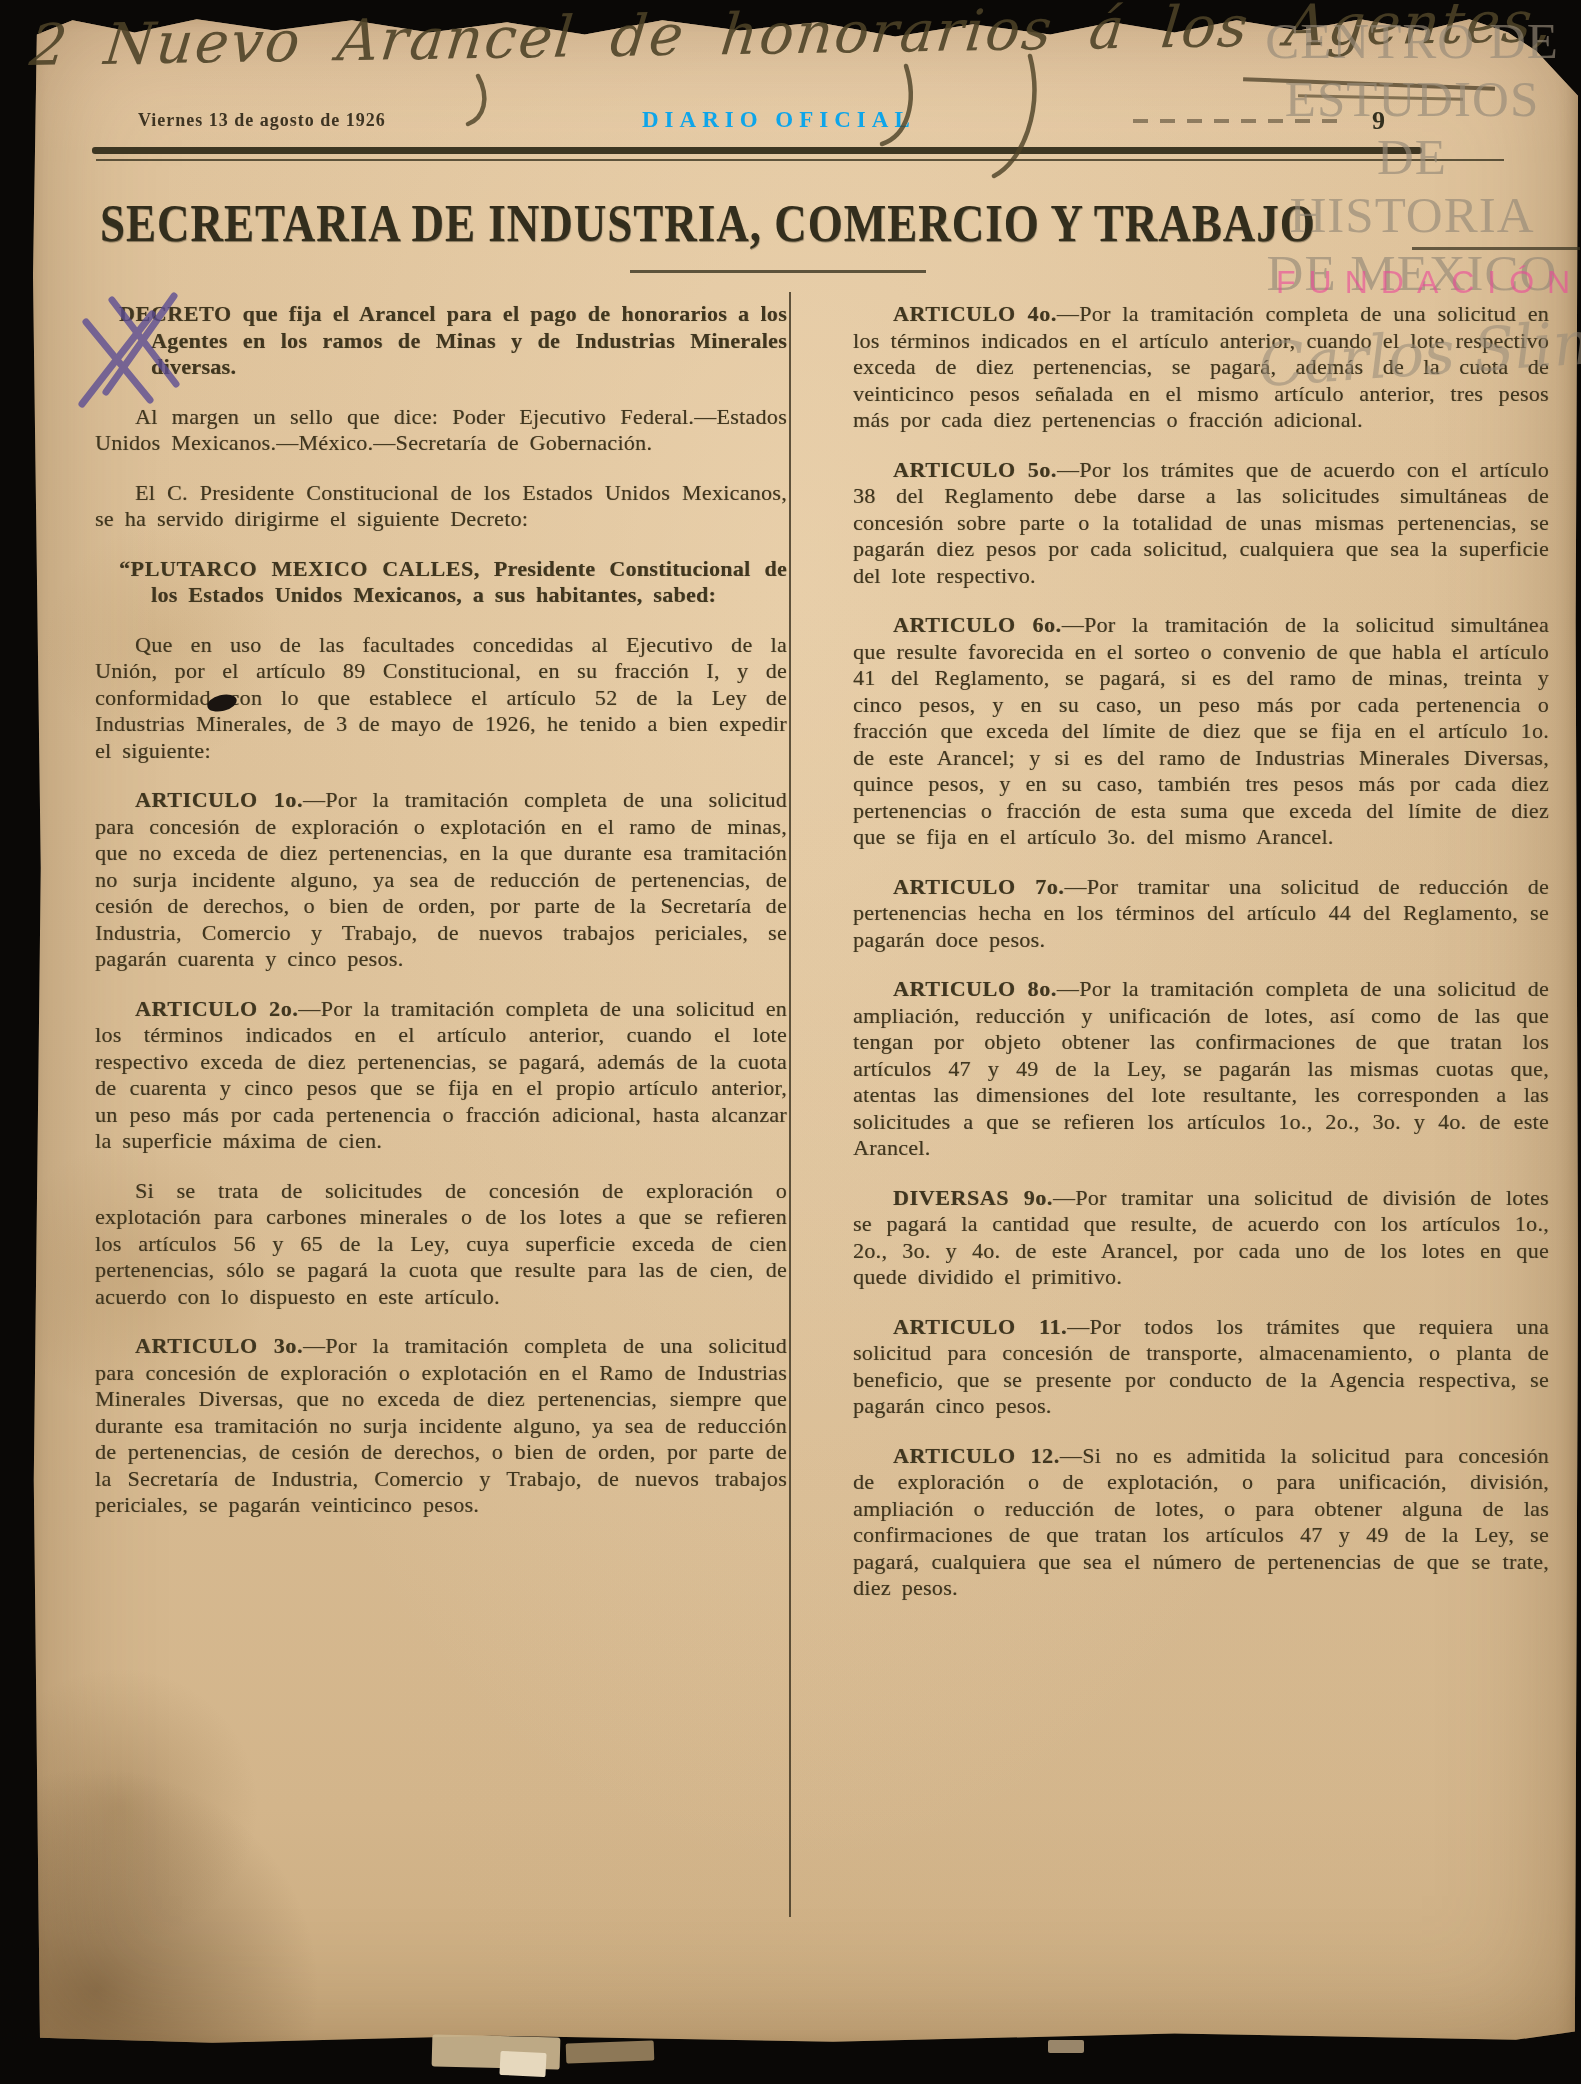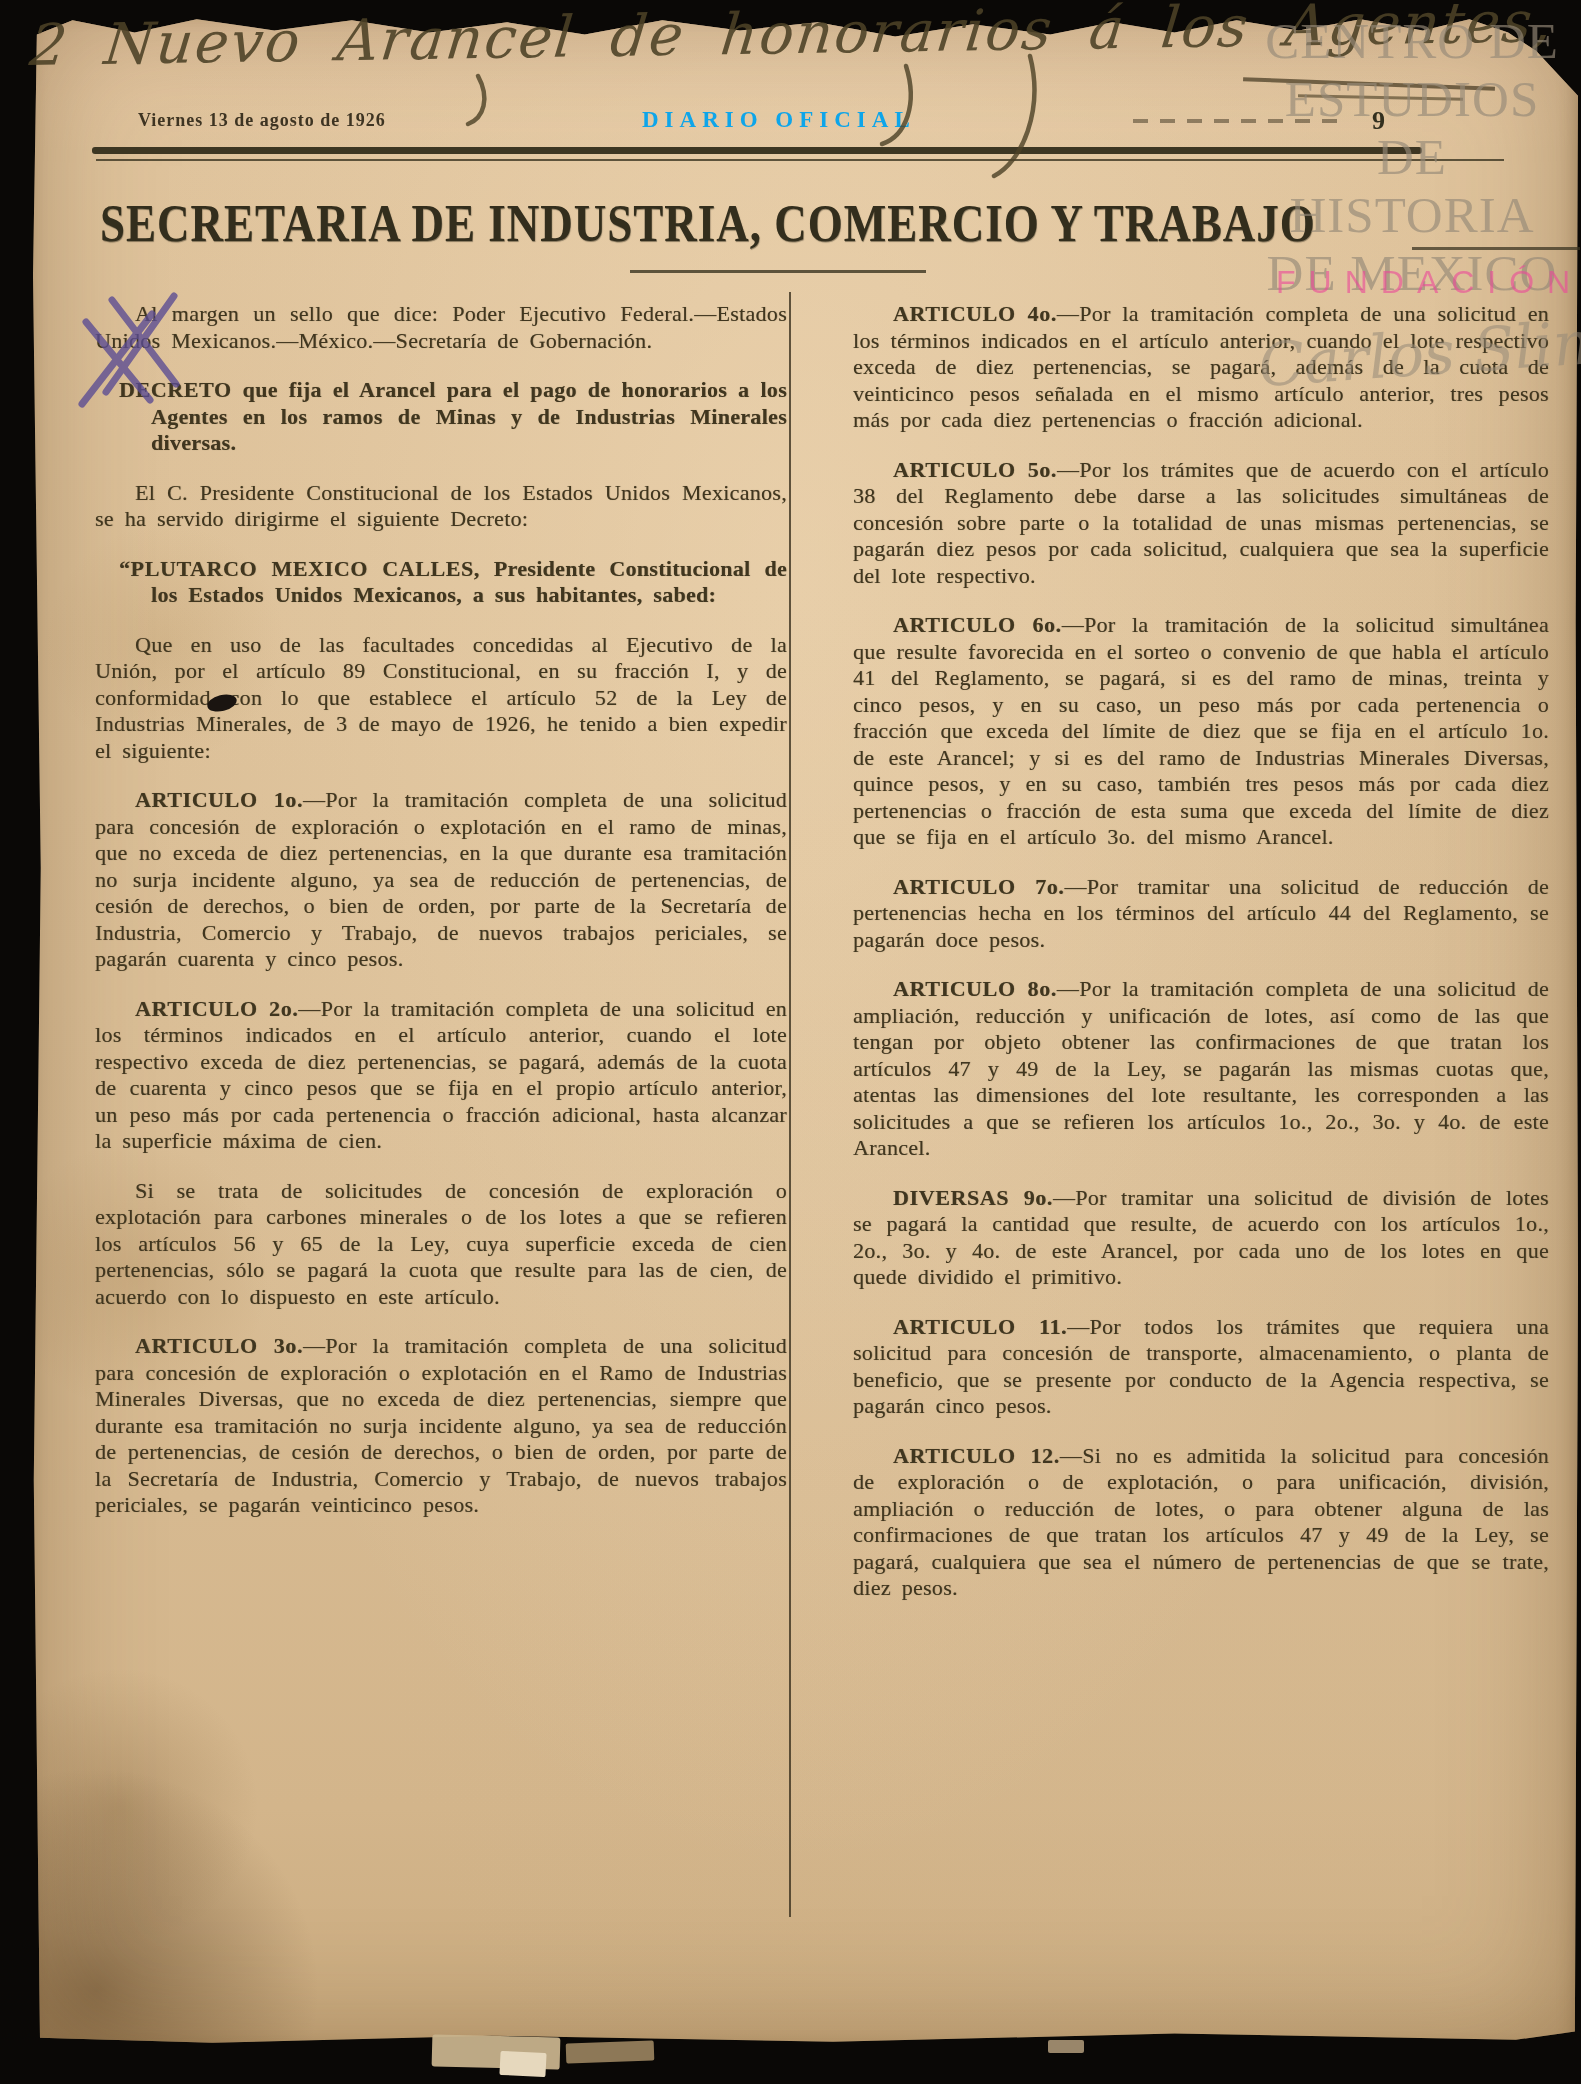--- a/index.html
+++ b/index.html
@@ -118,22 +118,22 @@
 <div class="dash-remnant"></div>
 <div class="page-number">9</div>
 <div class="rule-thick"></div>
 <div class="rule-thin"></div>
 
 <div class="headline">SECRETARIA DE INDUSTRIA, COMERCIO Y TRABAJO</div>
 <div class="headline-tail-rule"></div>
 <div class="headline-center-rule"></div>
 
 <div class="col col-left" id="col-left">
+    <div class="para hang bold"><span class="lead">DECRETO</span> que fija el Arancel para el pago de honorarios a los Agentes en los ramos de Minas y de Industrias Minerales diversas.</div>
     <div class="para indent">Al margen un sello que dice: Poder Ejecutivo Federal.—Estados Unidos Mexicanos.—México.—Secretaría de Gobernación.</div>
-    <div class="para hang bold"><span class="lead">DECRETO</span> que fija el Arancel para el pago de honorarios a los Agentes en los ramos de Minas y de Industrias Minerales diversas.</div>
     <div class="para indent">El C. Presidente Constitucional de los Estados Unidos Mexicanos, se ha servido dirigirme el siguiente Decreto:</div>
     <div class="para hang bold"><span class="lead">“PLUTARCO MEXICO CALLES,</span> Presidente Constitucional de los Estados Unidos Mexicanos, a sus habitantes, sabed:</div>
     <div class="para indent">Que en uso de las facultades concedidas al Ejecutivo de la Unión, por el artículo 89 Constitucional, en su fracción I, y de conformidad con lo que establece el artículo 52 de la Ley de Industrias Minerales, de 3 de mayo de 1926, he tenido a bien expedir el siguiente:</div>
     <div class="para indent"><span class="lead">ARTICULO 1o.</span>—Por la tramitación completa de una solicitud para concesión de exploración o explotación en el ramo de minas, que no exceda de diez pertenencias, en la que durante esa tramitación no surja incidente alguno, ya sea de reducción de pertenencias, de cesión de derechos, o bien de orden, por parte de la Secretaría de Industria, Comercio y Trabajo, de nuevos trabajos periciales, se pagarán cuarenta y cinco pesos.</div>
     <div class="para indent"><span class="lead">ARTICULO 2o.</span>—Por la tramitación completa de una solicitud en los términos indicados en el artículo anterior, cuando el lote respectivo exceda de diez pertenencias, se pagará, además de la cuota de cuarenta y cinco pesos que se fija en el propio artículo anterior, un peso más por cada pertenencia o fracción adicional, hasta alcanzar la superficie máxima de cien.</div>
     <div class="para indent">Si se trata de solicitudes de concesión de exploración o explotación para carbones minerales o de los lotes a que se refieren los artículos 56 y 65 de la Ley, cuya superficie exceda de cien pertenencias, sólo se pagará la cuota que resulte para las de cien, de acuerdo con lo dispuesto en este artículo.</div>
     <div class="para indent"><span class="lead">ARTICULO 3o.</span>—Por la tramitación completa de una solicitud para concesión de exploración o explotación en el Ramo de Industrias Minerales Diversas, que no exceda de diez pertenencias, siempre que durante esa tramitación no surja incidente alguno, ya sea de reducción de pertenencias, de cesión de derechos, o bien de orden, por parte de la Secretaría de Industria, Comercio y Trabajo, de nuevos trabajos periciales, se pagarán veinticinco pesos.</div>
   </div>
 <div class="col-divider"></div>
 <div class="col col-right" id="col-right">

